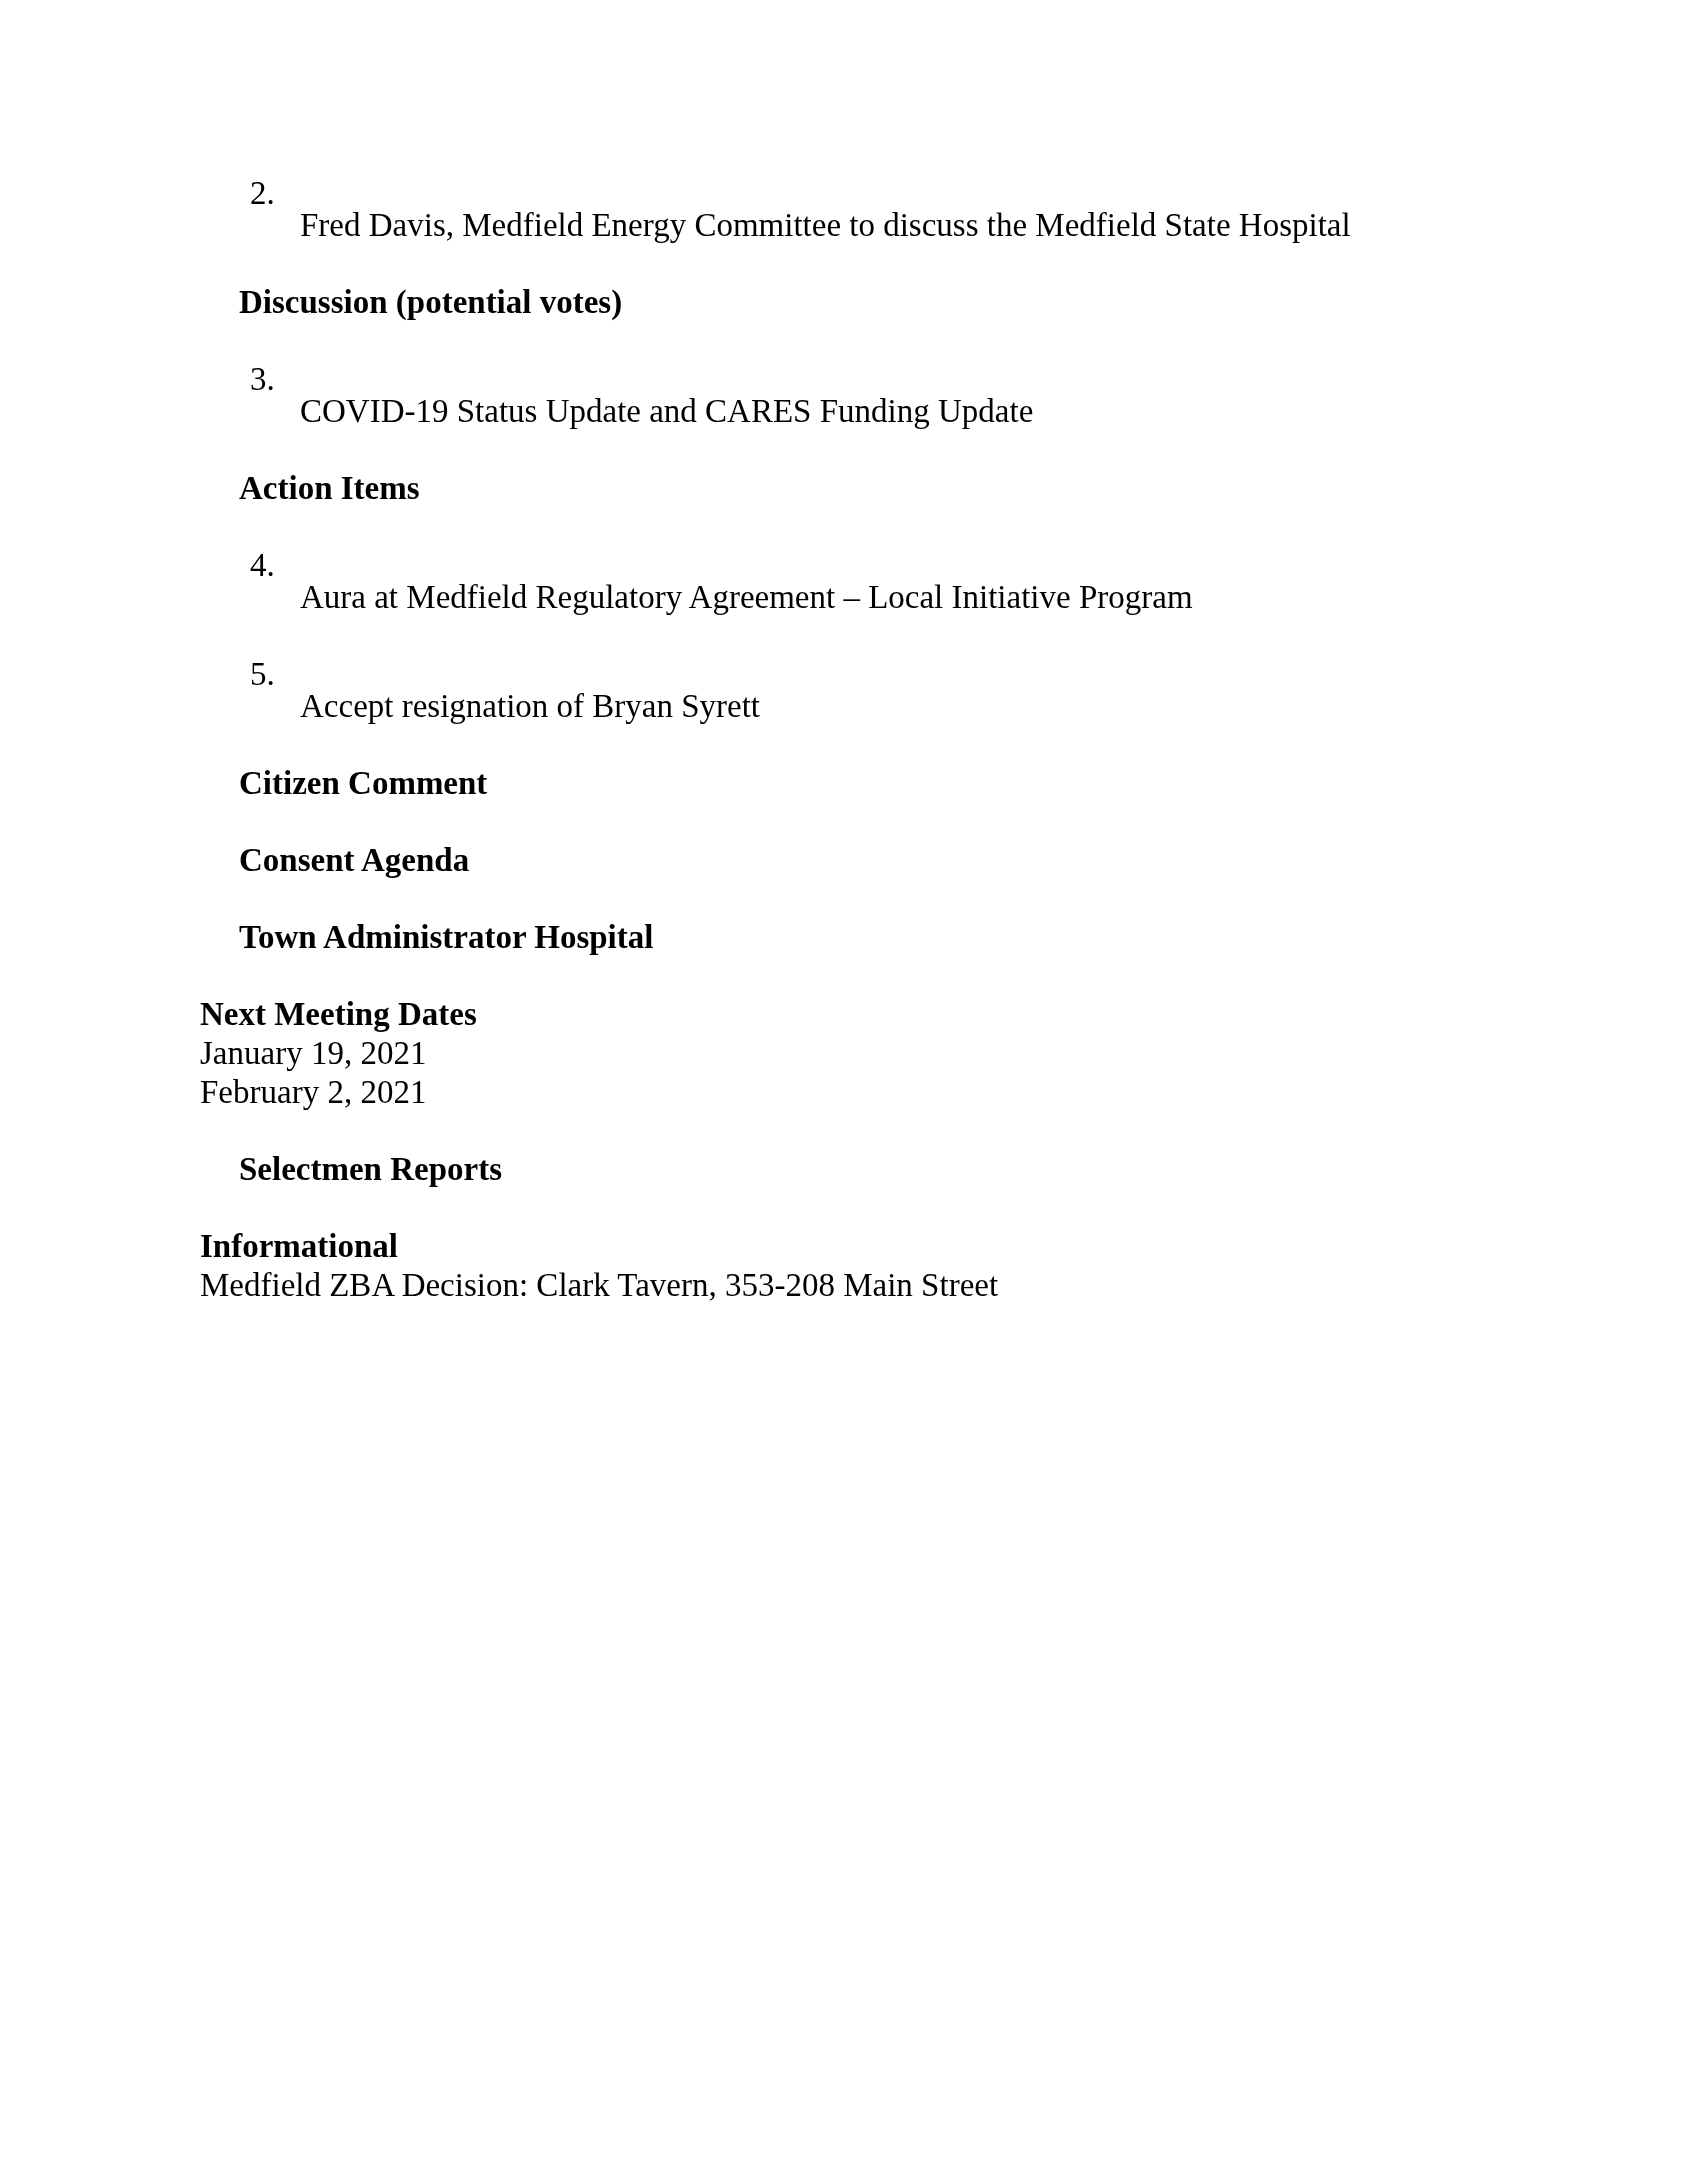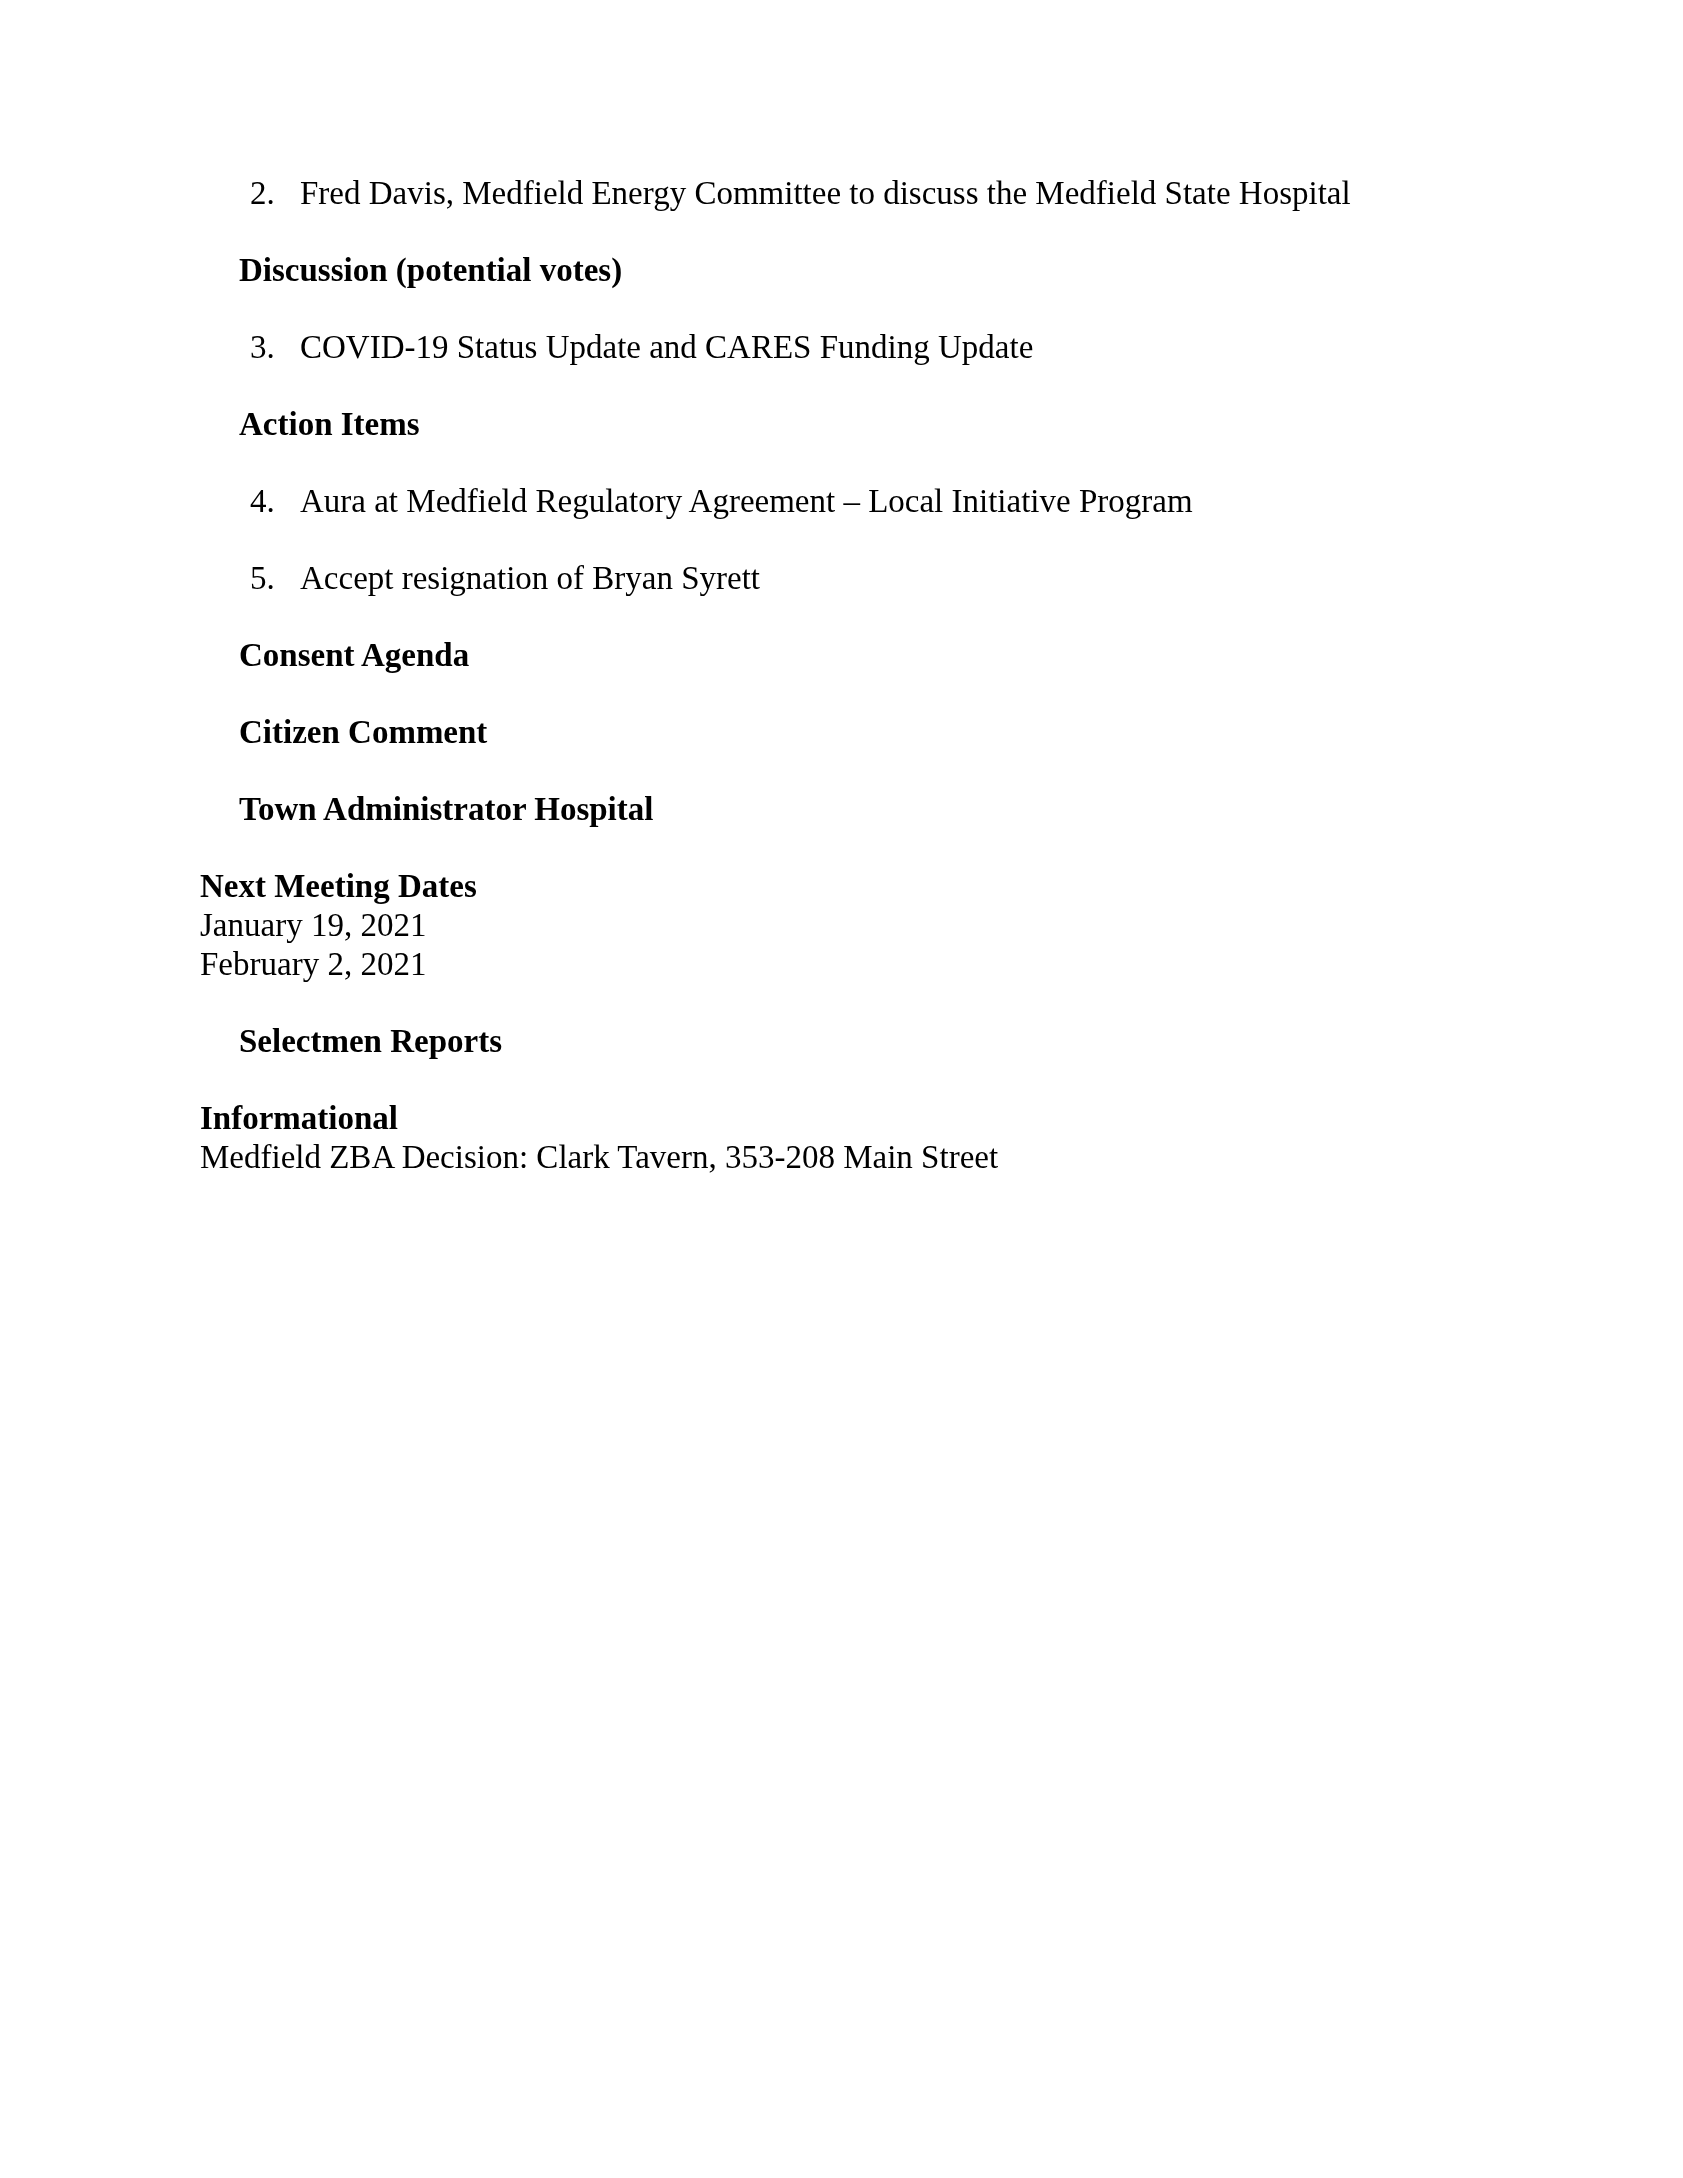--- a/index.html
+++ b/index.html
@@ -31,20 +31,21 @@
     display: flex;
     align-items: flex-start;
   }
   .num {
     flex: none;
     width: 50px;
     margin-left: 50px;
   }
   .num-text {
     flex: 1;
+    margin-top: 32px;
   }
   .group {
     margin: 0 0 38px 0;
   }
   .group .line {
     margin: 0;
   }
 </style>
 </head>
 <body>
@@ -68,23 +69,23 @@
   <div class="para numbered">
     <span class="num">4.</span>
     <span class="num-text">Aura at Medfield Regulatory Agreement – Local Initiative Program</span>
   </div>
 
   <div class="para numbered">
     <span class="num">5.</span>
     <span class="num-text">Accept resignation of Bryan Syrett</span>
   </div>
 
+  <p class="para heading">Citizen Comment</p>
+
   <p class="para heading">Consent Agenda</p>
-
-  <p class="para heading">Citizen Comment</p>
 
   <p class="para heading">Town Administrator Hospital</p>
 
   <div class="group">
     <p class="line heading">Next Meeting Dates</p>
     <p class="line">January 19, 2021</p>
     <p class="line">February 2, 2021</p>
   </div>
 
   <p class="para heading">Selectmen Reports</p>

